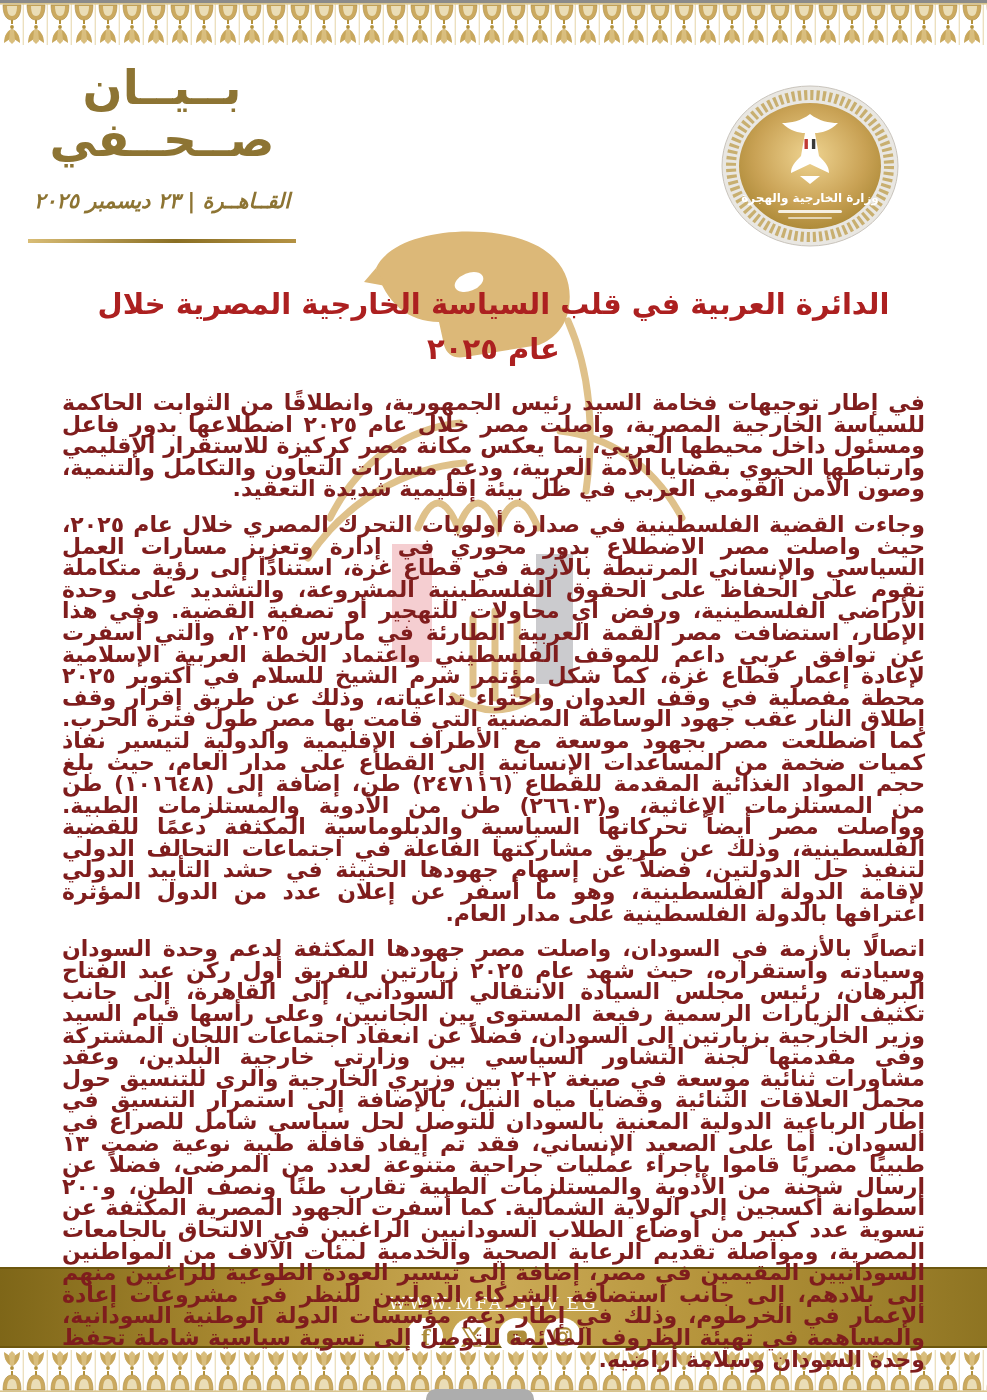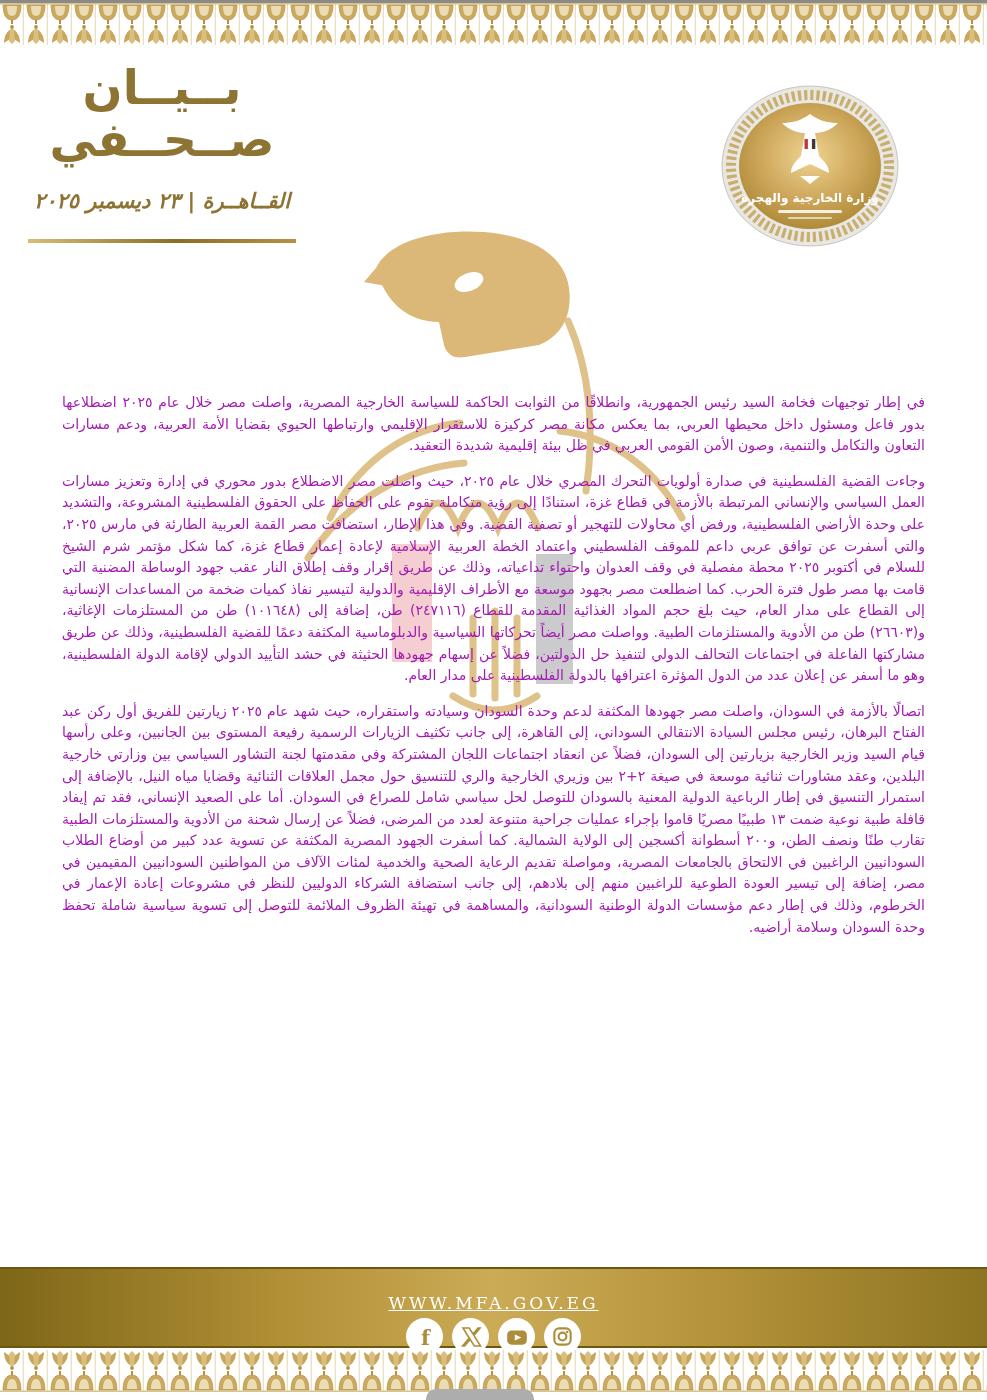--- a/index.html
+++ b/index.html
@@ -34,21 +34,21 @@
   
   .doc-title{
     position:absolute;left:0;right:0;top:282px;text-align:center;
     color:#ac2020;font-weight:bold;font-size:29px;line-height:1.55;margin:0;
     z-index:3;
   }
   
   .body-text{
     position:absolute;left:62px;right:62px;top:392px;z-index:3;
     direction:rtl;text-align:justify;
-    font-size:14px;font-weight:normal;color:#a21caf;line-height:21.6px;
+    font-size:22px;font-weight:bold;color:#7f1d1d;line-height:21.6px;
   }
   .body-text p{margin:0 0 14px 0;}
   
   .footer-band{
     position:absolute;left:0;top:1267px;width:100%;height:81px;
     background:linear-gradient(90deg,#7e6618,#b08f35 28%,#ccab57 50%,#b29138 74%,#8e7422);
     border-top:2px solid #6d570f;border-bottom:2px solid #6d570f;
     box-sizing:border-box;
   }
   .website{
@@ -133,20 +133,24 @@
       <path d="M249,392 L249,468"></path>
       <path d="M185,470 Q227,498 269,470"></path>
     </g>
     <g>
       <path d="M108,42 C122,12 180,0 232,8 C286,17 306,46 301,81 C298,101 286,113 271,119 L197,131 C186,133 179,129 176,119 L171,96 C141,96 117,77 108,42 Z" fill="#dcb878"></path>
       <path d="M108,42 L96,56 L118,60 Z" fill="#dcb878"></path>
       <ellipse cx="201" cy="56" rx="15" ry="9" fill="#ffffff" transform="rotate(-22 201 56)"></ellipse>
     </g>
   </svg>
 
+  <h1 class="doc-title">
+    <span>الدائرة العربية في قلب السياسة الخارجية المصرية خلال</span><br>
+    <span>عام ٢٠٢٥</span>
+  </h1>
 
   <div class="body-text">
     <p>في إطار توجيهات فخامة السيد رئيس الجمهورية، وانطلاقًا من الثوابت الحاكمة للسياسة الخارجية المصرية، واصلت مصر خلال عام ٢٠٢٥ اضطلاعها بدور فاعل ومسئول داخل محيطها العربي، بما يعكس مكانة مصر كركيزة للاستقرار الإقليمي وارتباطها الحيوي بقضايا الأمة العربية، ودعم مسارات التعاون والتكامل والتنمية، وصون الأمن القومي العربي في ظل بيئة إقليمية شديدة التعقيد.</p>
     <p>وجاءت القضية الفلسطينية في صدارة أولويات التحرك المصري خلال عام ٢٠٢٥، حيث واصلت مصر الاضطلاع بدور محوري في إدارة وتعزيز مسارات العمل السياسي والإنساني المرتبطة بالأزمة في قطاع غزة، استنادًا إلى رؤية متكاملة تقوم على الحفاظ على الحقوق الفلسطينية المشروعة، والتشديد على وحدة الأراضي الفلسطينية، ورفض أي محاولات للتهجير أو تصفية القضية. وفي هذا الإطار، استضافت مصر القمة العربية الطارئة في مارس ٢٠٢٥، والتي أسفرت عن توافق عربي داعم للموقف الفلسطيني واعتماد الخطة العربية الإسلامية لإعادة إعمار قطاع غزة، كما شكل مؤتمر شرم الشيخ للسلام في أكتوبر ٢٠٢٥ محطة مفصلية في وقف العدوان واحتواء تداعياته، وذلك عن طريق إقرار وقف إطلاق النار عقب جهود الوساطة المضنية التي قامت بها مصر طول فترة الحرب. كما اضطلعت مصر بجهود موسعة مع الأطراف الإقليمية والدولية لتيسير نفاذ كميات ضخمة من المساعدات الإنسانية إلى القطاع على مدار العام، حيث بلغ حجم المواد الغذائية المقدمة للقطاع (٢٤٧١١٦) طن، إضافة إلى (١٠١٦٤٨) طن من المستلزمات الإغاثية، و(٢٦٦٠٣) طن من الأدوية والمستلزمات الطبية. وواصلت مصر أيضاً تحركاتها السياسية والدبلوماسية المكثفة دعمًا للقضية الفلسطينية، وذلك عن طريق مشاركتها الفاعلة في اجتماعات التحالف الدولي لتنفيذ حل الدولتين، فضلاً عن إسهام جهودها الحثيثة في حشد التأييد الدولي لإقامة الدولة الفلسطينية، وهو ما أسفر عن إعلان عدد من الدول المؤثرة اعترافها بالدولة الفلسطينية على مدار العام.</p>
     <p>اتصالًا بالأزمة في السودان، واصلت مصر جهودها المكثفة لدعم وحدة السودان وسيادته واستقراره، حيث شهد عام ٢٠٢٥ زيارتين للفريق أول ركن عبد الفتاح البرهان، رئيس مجلس السيادة الانتقالي السوداني، إلى القاهرة، إلى جانب تكثيف الزيارات الرسمية رفيعة المستوى بين الجانبين، وعلى رأسها قيام السيد وزير الخارجية بزيارتين إلى السودان، فضلاً عن انعقاد اجتماعات اللجان المشتركة وفي مقدمتها لجنة التشاور السياسي بين وزارتي خارجية البلدين، وعقد مشاورات ثنائية موسعة في صيغة ٢+٢ بين وزيري الخارجية والري للتنسيق حول مجمل العلاقات الثنائية وقضايا مياه النيل، بالإضافة إلى استمرار التنسيق في إطار الرباعية الدولية المعنية بالسودان للتوصل لحل سياسي شامل للصراع في السودان. أما على الصعيد الإنساني، فقد تم إيفاد قافلة طبية نوعية ضمت ١٣ طبيبًا مصريًا قاموا بإجراء عمليات جراحية متنوعة لعدد من المرضى، فضلاً عن إرسال شحنة من الأدوية والمستلزمات الطبية تقارب طنًا ونصف الطن، و٢٠٠ أسطوانة أكسجين إلى الولاية الشمالية. كما أسفرت الجهود المصرية المكثفة عن تسوية عدد كبير من أوضاع الطلاب السودانيين الراغبين في الالتحاق بالجامعات المصرية، ومواصلة تقديم الرعاية الصحية والخدمية لمئات الآلاف من المواطنين السودانيين المقيمين في مصر، إضافة إلى تيسير العودة الطوعية للراغبين منهم إلى بلادهم، إلى جانب استضافة الشركاء الدوليين للنظر في مشروعات إعادة الإعمار في الخرطوم، وذلك في إطار دعم مؤسسات الدولة الوطنية السودانية، والمساهمة في تهيئة الظروف الملائمة للتوصل إلى تسوية سياسية شاملة تحفظ وحدة السودان وسلامة أراضيه.</p>
   </div>
 
   <div class="footer-band">
     <div class="website">WWW.MFA.GOV.EG</div>
     <div class="social-row">

